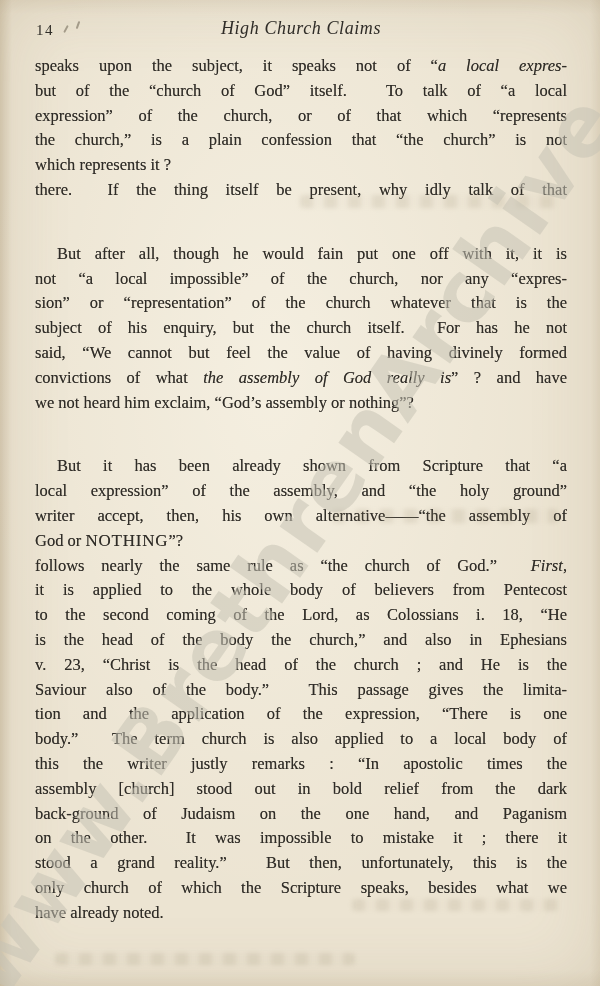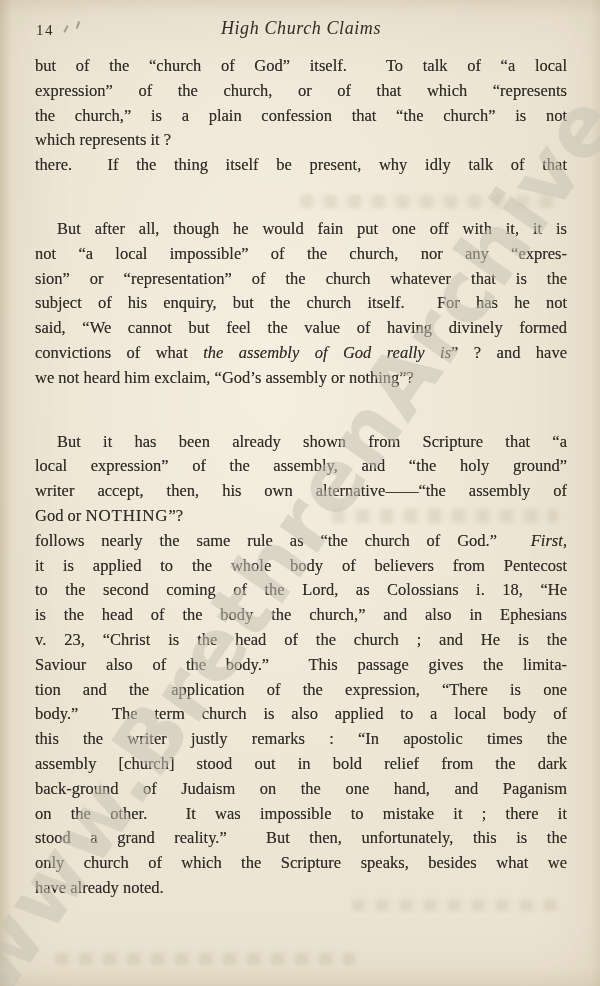--- a/index.html
+++ b/index.html
@@ -110,20 +110,21 @@
 <body>
 
 <div class="page">
 
   <div class="header">
     <span class="page-num">14</span>
     <span class="running-title">High Church Claims</span>
   </div>
 
   <div class="body-text">
+      <div class="line">speaks upon the subject, it speaks not of “<i>a local expres-</i></div>
       <div class="line">but of the “church of God” itself.&nbsp; To talk of “a local</div>
       <div class="line">expression” of the church, or of that which “represents</div>
       <div class="line">the church,” is a plain confession that “the church” is not</div>
       <div class="line last">which represents it ?</div>
       <div class="line">there.&nbsp; If the thing itself be present, why idly talk of that</div>
       <div class="line indent">But after all, though he would fain put one off with it, it is</div>
       <div class="line">not “a local impossible” of the church, nor any “expres-</div>
       <div class="line">sion” or “representation” of the church whatever that is the</div>
       <div class="line">subject of his enquiry, but the church itself.&nbsp; For has he not</div>
       <div class="line">said, “We cannot but feel the value of having divinely formed</div>

